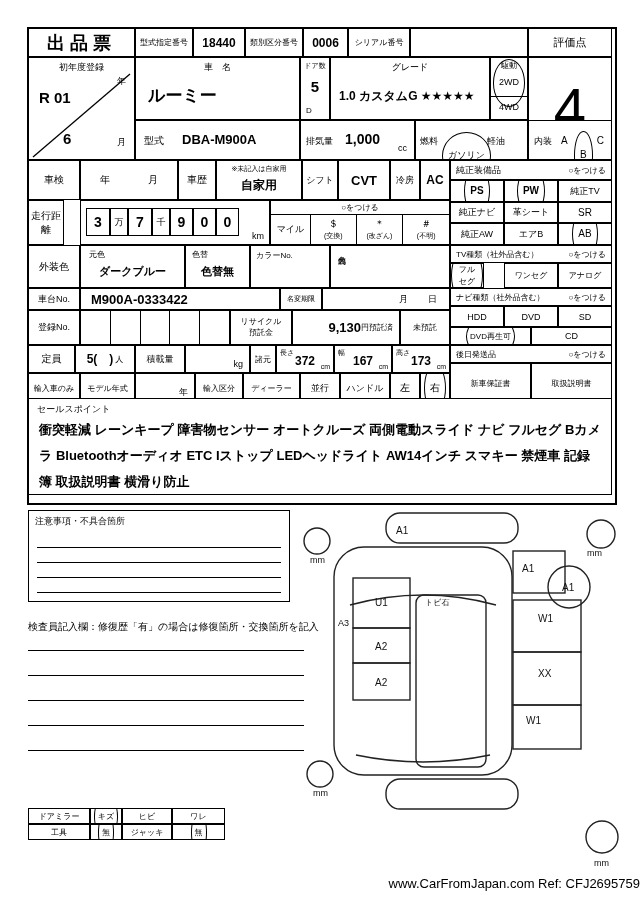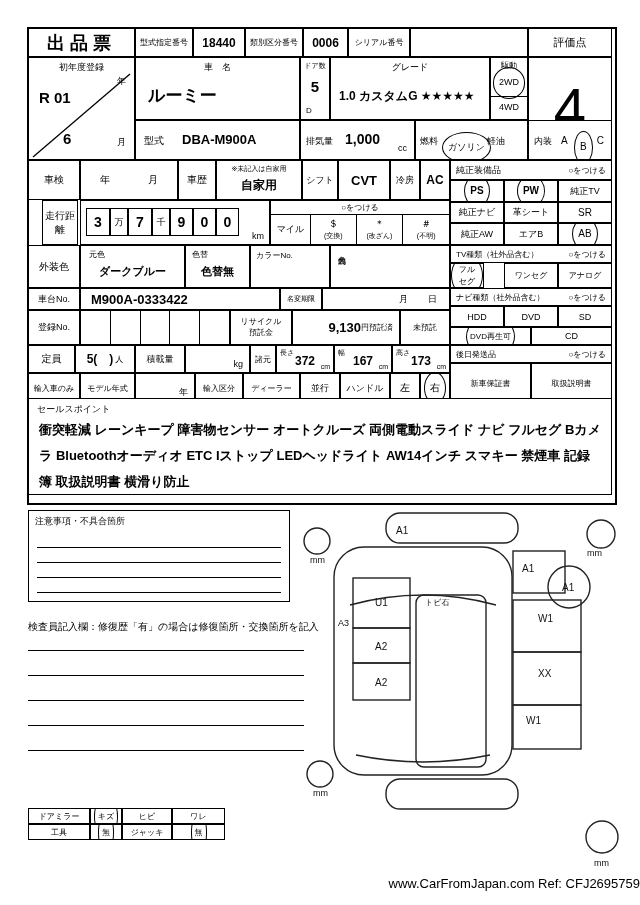--- a/index.html
+++ b/index.html
@@ -7,21 +7,21 @@
        font-family:"Liberation Sans","DejaVu Sans",sans-serif;font-size:10px}
   .c{position:absolute;box-sizing:border-box;border:1px solid #000;overflow:hidden;background:#fff}
   .nb{border:none;background:transparent}
   .f{display:flex;align-items:center;justify-content:center;text-align:center}
   .col{flex-direction:column}
   .sb{justify-content:space-between;padding:0 5px}
   .b{font-weight:bold}
   .abs{position:absolute}
   .f7{font-size:7px}.f8{font-size:8px}.f9{font-size:9px}.f10{font-size:10px}
   .f11{font-size:11px}.f12{font-size:12px}.f13{font-size:13px}.f14{font-size:14px}.f15{font-size:15px}
-  .sel{display:inline-block;border:1.5px solid #000;border-radius:50%;padding:8px 5px;line-height:1.45}
+  .sel{display:inline-block;border:1.5px solid #000;border-radius:50%;padding:16px 5px;line-height:1.45}
   .sel2{display:inline-block;border:1px solid #000;border-radius:50%;padding:15px 3px;line-height:11px}
   .dg{display:inline-block;box-sizing:border-box;border:1px solid #000;height:28px;line-height:26px;text-align:center;vertical-align:top}
   .ln{position:absolute;left:8px;right:8px;border-bottom:1px solid #000}
   .ln2{position:absolute;left:28px;width:276px;border-top:1px solid #000}
   svg text{stroke:none;fill:#111}
 </style>
 </head>
 <body>
 
 <div class="c f" style="left:28px;top:28px;width:107px;height:29px">
@@ -99,21 +99,21 @@
 <div class="c f f10" style="left:178px;top:160px;width:38px;height:40px">車歴</div>
 <div class="c" style="left:216px;top:160px;width:86px;height:40px">
   <span class="abs f7" style="top:3px;left:0;right:0;text-align:center">※未記入は自家用</span>
   <span class="abs f12 b" style="top:16px;left:0;right:0;text-align:center">自家用</span>
 </div>
 <div class="c f f9" style="left:302px;top:160px;width:36px;height:40px">シフト</div>
 <div class="c f f13 b" style="left:338px;top:160px;width:52px;height:40px">CVT</div>
 <div class="c f f9" style="left:390px;top:160px;width:30px;height:40px">冷房</div>
 <div class="c f f12 b" style="left:420px;top:160px;width:30px;height:40px">AC</div>
 
-<div class="c f f10" style="left:42px;top:200px;width:36px;height:45px">走行距離</div>
+<div class="c f f10" style="left:28px;top:200px;width:36px;height:45px">走行距離</div>
 <div class="c" style="left:80px;top:200px;width:190px;height:45px">
   <span class="abs" style="top:7px;left:5px">
     <span class="dg f14 b" style="width:24px">3</span><span class="dg f9" style="width:18px">万</span><span class="dg f14 b" style="width:24px">7</span><span class="dg f9" style="width:18px">千</span><span class="dg f14 b" style="width:23px">9</span><span class="dg f14 b" style="width:23px">0</span><span class="dg f14 b" style="width:23px">0</span>
   </span>
   <span class="abs f9" style="right:5px;bottom:3px">km</span>
 </div>
 <div class="c" style="left:270px;top:200px;width:180px;height:45px">
   <div class="abs f f8" style="top:0;left:0;right:0;height:13px;border-bottom:1px solid #000">○をつける</div>
   <div class="abs f" style="top:13px;left:0;right:0;bottom:0;align-items:stretch">
     <div class="f f9" style="width:40px;border-right:1px solid #000">マイル</div>

